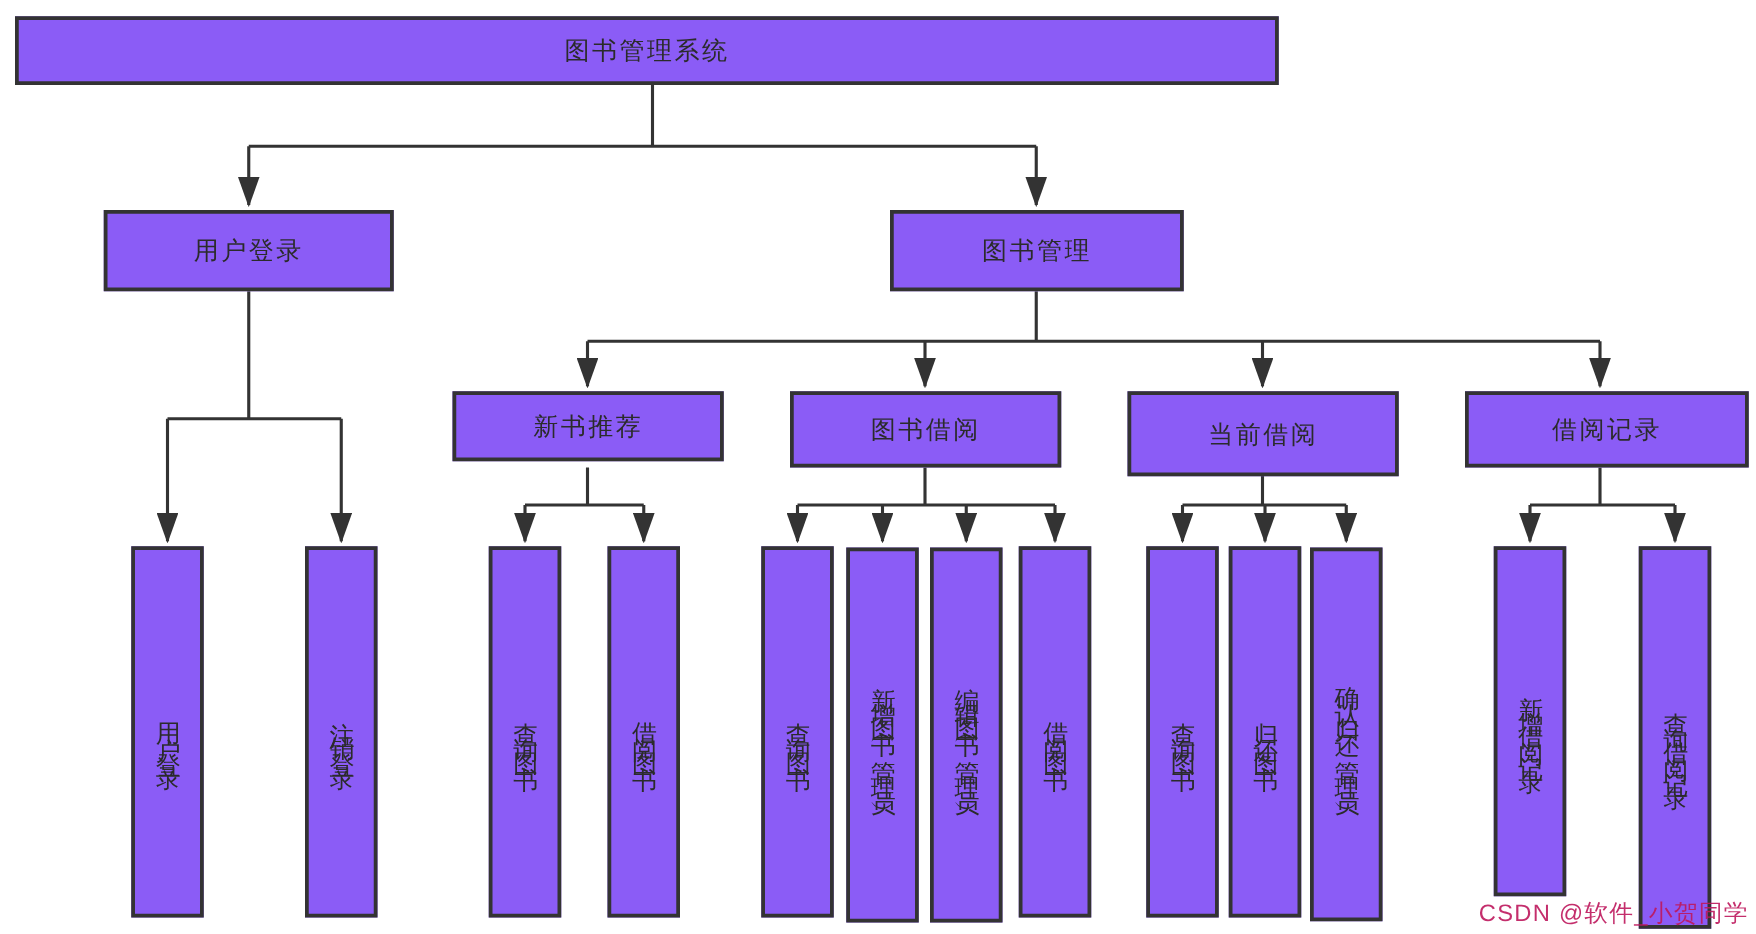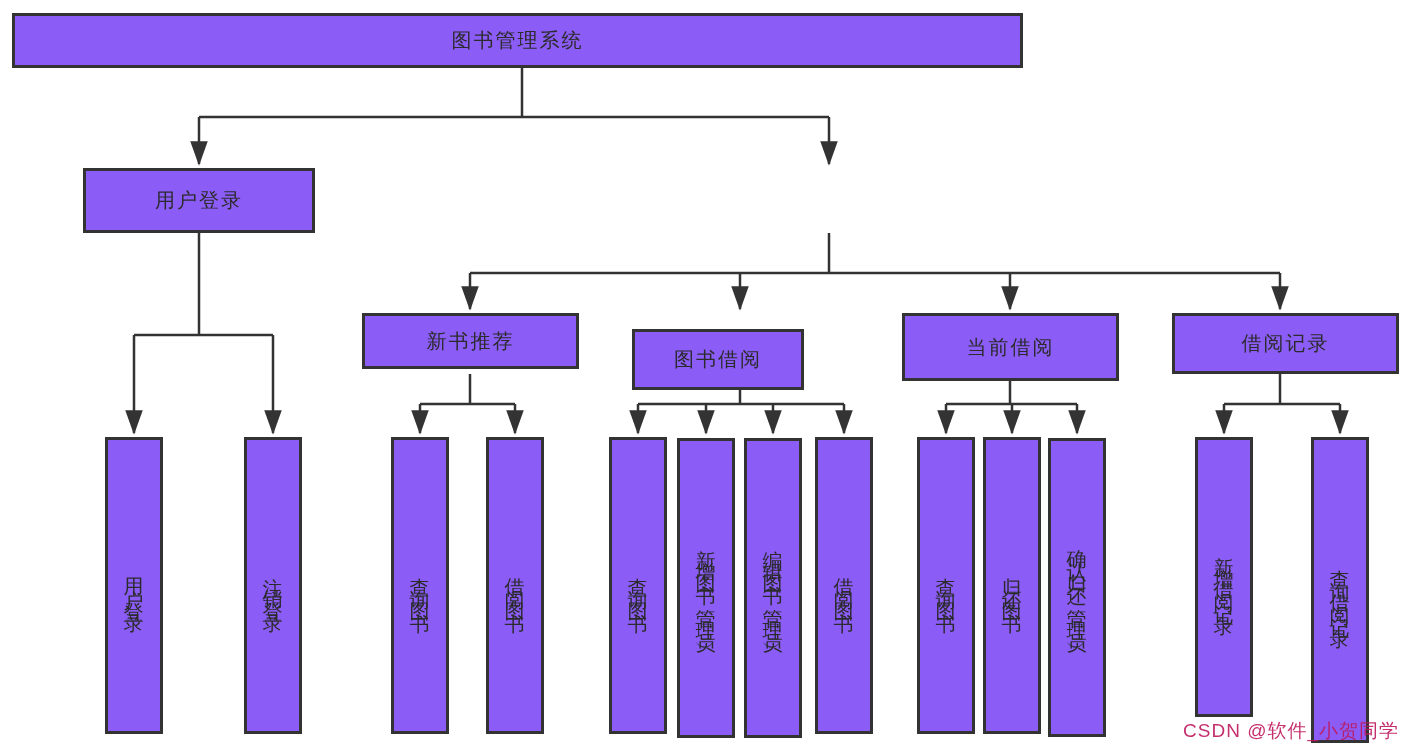--- a/index.html
+++ b/index.html
@@ -28,21 +28,21 @@
     font-size:20px;
     line-height:1;
     letter-spacing:12px;
     white-space:nowrap;
   }
   
   .n-root{left:12px;top:13px;width:1011px;height:55px;}
   .n-user-login{left:83px;top:168px;width:232px;height:65px;}
   .n-book-mgmt{left:712px;top:168px;width:235px;height:65px;}
   .n-l3-0{left:362px;top:313px;width:217px;height:56px;}
-  .n-l3-1{left:632px;top:313px;width:172px;height:61px;margin-top:16px;}
+  .n-l3-1{left:632px;top:313px;width:217px;height:61px;}
   .n-l3-2{left:902px;top:313px;width:217px;height:68px;}
   .n-l3-3{left:1172px;top:313px;width:227px;height:61px;}
   .leaf{top:437px;width:58px;height:297px;}
   .lf-g1a{left:105px;} .lf-g1b{left:244px;}
   .lf-g2a{left:391px;} .lf-g2b{left:486px;}
   .lf-g3a{left:609px;} .lf-g3b{left:677px;top:438px;height:300px;}
   .lf-g3c{left:744px;top:438px;height:300px;} .lf-g3d{left:815px;}
   .lf-g4a{left:917px;} .lf-g4b{left:983px;} .lf-g4c{left:1048px;top:438px;height:299px;}
   .lf-g5a{left:1195px;height:280px;} .lf-g5b{left:1311px;height:306px;}
   .watermark{
@@ -116,20 +116,23 @@
     </g>
   </svg>
 
   <div class="box n-root">
     <span class="h-label">图书管理系统</span>
   </div>
 
   <div class="box n-user-login">
     <span class="h-label">用户登录</span>
   </div>
+  <div class="box n-book-mgmt">
+    <span class="h-label">图书管理</span>
+  </div>
 
   <div class="box n-l3-0">
     <span class="h-label">新书推荐</span>
   </div>
   <div class="box n-l3-1">
     <span class="h-label">图书借阅</span>
   </div>
   <div class="box n-l3-2">
     <span class="h-label">当前借阅</span>
   </div>

